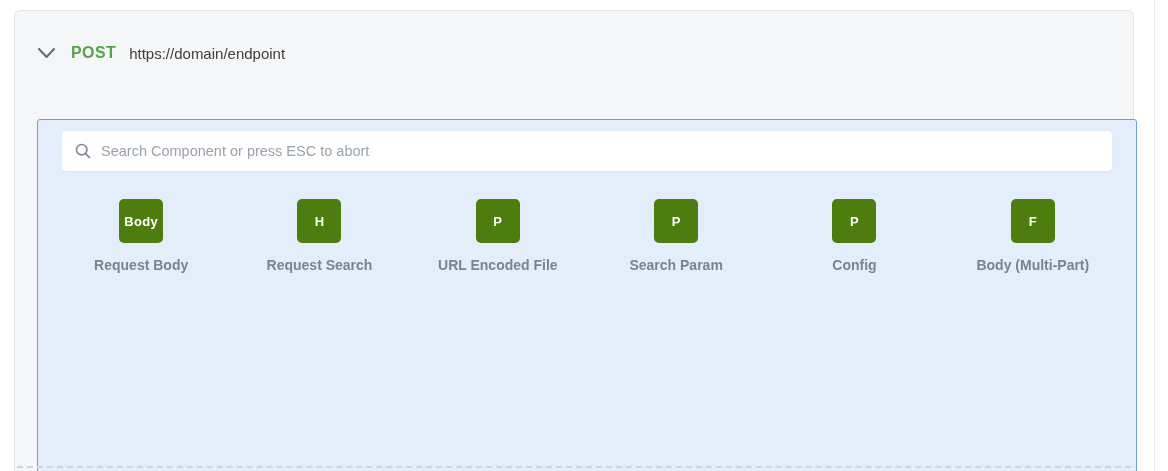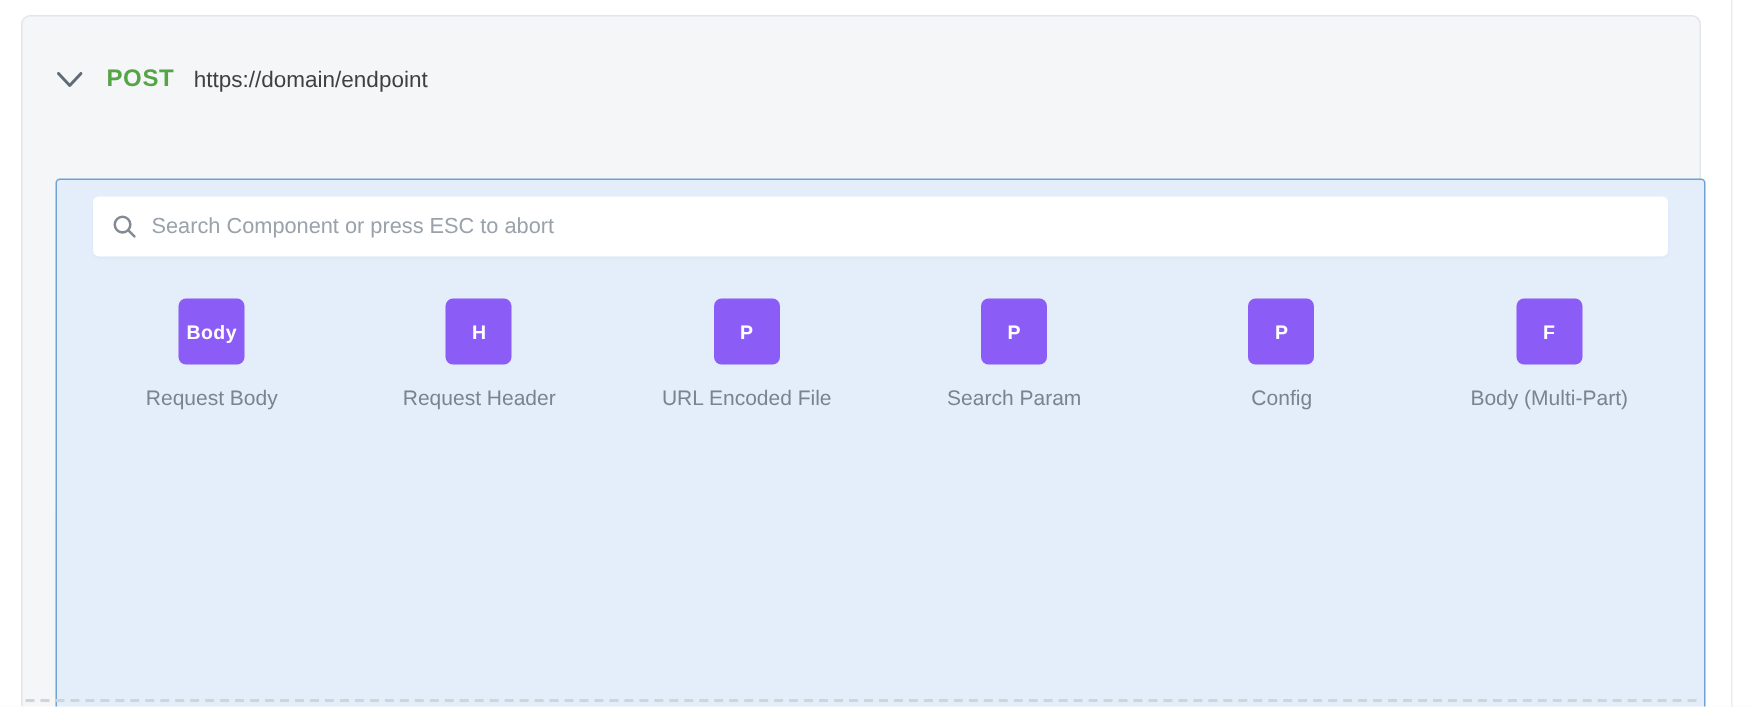--- a/index.html
+++ b/index.html
@@ -35,24 +35,24 @@
     font-family:"Liberation Sans", sans-serif; }
   .search-input::placeholder { color:#9aa2ab; opacity:1; }
 
   .grid-row { display:flex; padding:0 14px; }
   .grid-row.first { margin-top:28px; }
   .grid-row.second { margin-top:19px; }
   .grid-col { flex:1; display:flex; justify-content:center; }
 
   .comp-item { display:flex; flex-direction:column; align-items:center;
     cursor:pointer; }
-  .comp-badge { width:44px; height:44px; background:#8b5cf6; border-radius:5px;
+  .comp-badge { width:44px; height:44px; background:#4d7c0f; border-radius:5px;
     color:#ffffff; font-weight:700; font-size:13px; display:flex;
     align-items:center; justify-content:center; letter-spacing:.3px; }
-  .comp-label { margin-top:11px; font-size:14px; font-weight:400; color:#7b838e;
+  .comp-label { margin-top:11px; font-size:14px; font-weight:700; color:#7b838e;
     text-align:center; line-height:23px; max-width:128px; }
 
   .highlight-item { width:149px; border:3px solid #e4584e; padding:11px 0 10px;
     display:flex; flex-direction:column; align-items:center; cursor:pointer; }
   .highlight-item .comp-label { margin-top:7px; }
 
   .dashed-drop { position:absolute; left:2px; right:2px; top:455px;
     border-top:2px dashed #cfd4da; }
 </style>
 </head>
@@ -89,21 +89,21 @@
     <div class="grid-row first">
       <div class="grid-col">
         <div class="comp-item">
           <div class="comp-badge">Body</div>
           <div class="comp-label">Request Body</div>
         </div>
       </div>
       <div class="grid-col">
         <div class="comp-item">
           <div class="comp-badge">H</div>
-          <div class="comp-label">Request Header</div>
+          <div class="comp-label">Request Search</div>
         </div>
       </div>
       <div class="grid-col">
         <div class="comp-item">
           <div class="comp-badge">P</div>
           <div class="comp-label">URL Encoded File</div>
         </div>
       </div>
       <div class="grid-col">
         <div class="comp-item">

